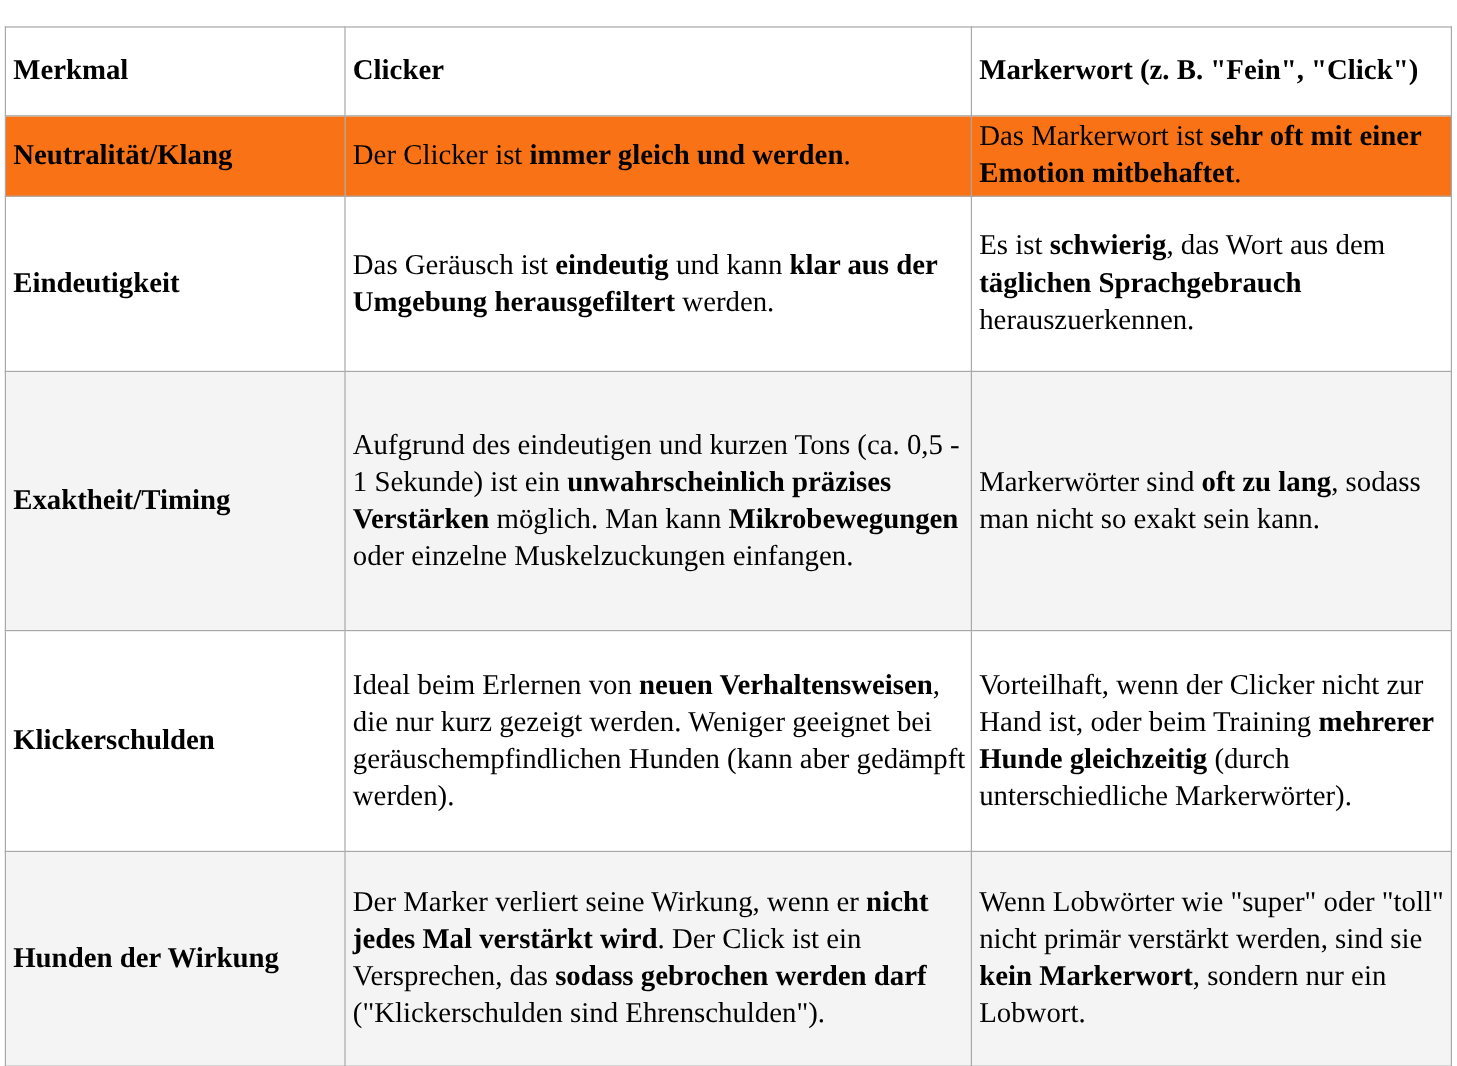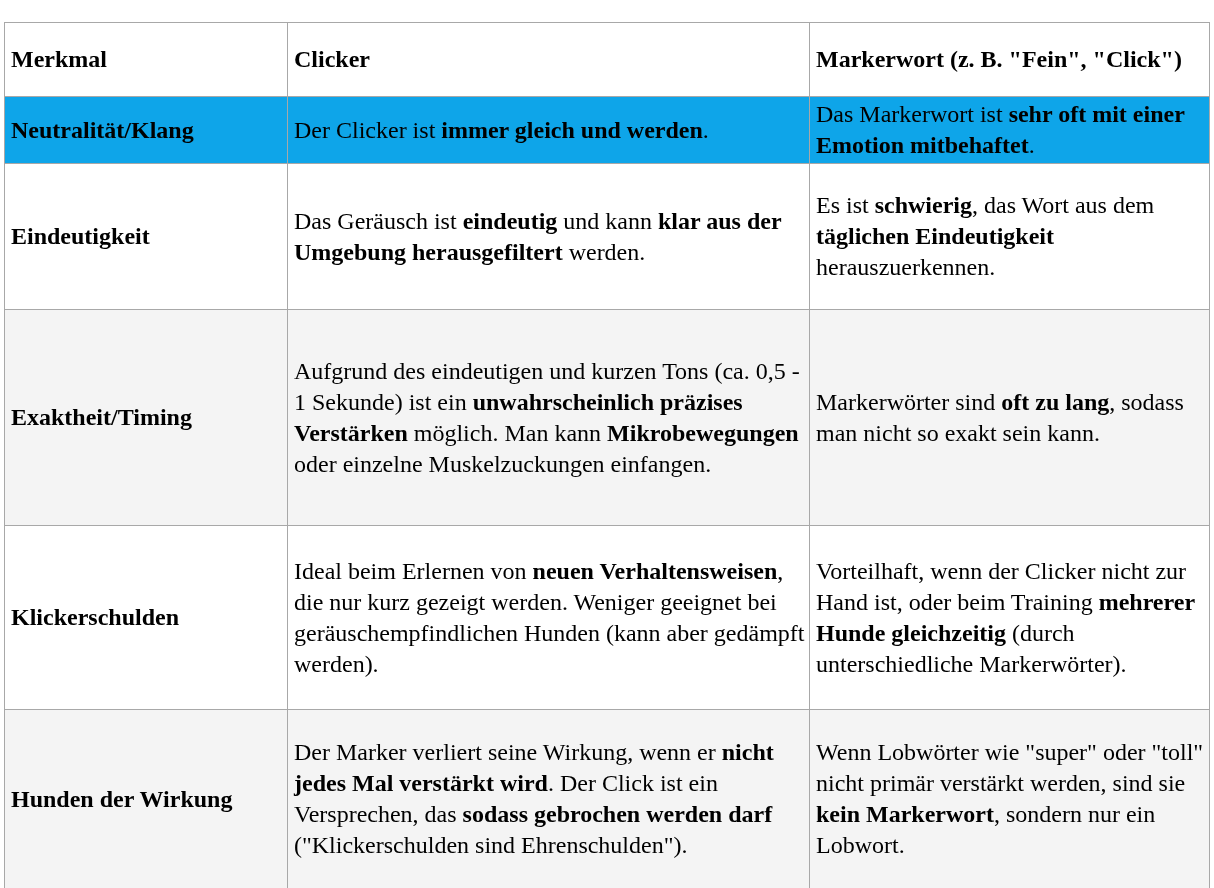--- a/index.html
+++ b/index.html
@@ -33,21 +33,21 @@
     table.cmp th, table.cmp td {
       border: 1.5px solid #a8a8a8;
       padding: 2px 4px 2px 6px;
       vertical-align: middle;
       text-align: left;
       word-wrap: break-word;
     }
     table.cmp th { font-weight: bold; }
     table.cmp td.feature { font-weight: bold; }
     tr.r-header { height: 74px; background: #ffffff; }
-    tr.r-1 { height: 58px; background: #0ea5e9; }
+    tr.r-1 { height: 58px; background: #f97316; }
     tr.r-2 { height: 146px; background: #ffffff; }
     tr.r-3 { height: 216px; background: #f4f4f4; }
     tr.r-4 { height: 184px; background: #ffffff; }
     tr.r-5 { height: 179px; background: #f4f4f4; }
     b { font-weight: bold; }
   </style>
 </head>
 <body>
 
 <div class="wrap">
@@ -66,21 +66,21 @@
     </thead>
     <tbody>
       <tr class="r-1">
         <td class="feature">Neutralität/Klang</td>
         <td>Der Clicker ist <b>immer gleich und werden</b>.</td>
         <td>Das Markerwort ist <b>sehr oft mit einer Emotion mitbehaftet</b>.</td>
       </tr>
       <tr class="r-2">
         <td class="feature">Eindeutigkeit</td>
         <td>Das Geräusch ist <b>eindeutig</b> und kann <b>klar aus der Umgebung herausgefiltert</b> werden.</td>
-        <td>Es ist <b>schwierig</b>, das Wort aus dem <b>täglichen Eindeutigkeit</b> herauszuerkennen.</td>
+        <td>Es ist <b>schwierig</b>, das Wort aus dem <b>täglichen Sprachgebrauch</b> herauszuerkennen.</td>
       </tr>
       <tr class="r-3">
         <td class="feature">Exaktheit/Timing</td>
         <td>Aufgrund des eindeutigen und kurzen Tons (ca. 0,5 - 1 Sekunde) ist ein <b>unwahrscheinlich präzises Verstärken</b> möglich. Man kann <b>Mikrobewegungen</b> oder einzelne Muskelzuckungen einfangen.</td>
         <td>Markerwörter sind <b>oft zu lang</b>, sodass man nicht so exakt sein kann.</td>
       </tr>
       <tr class="r-4">
         <td class="feature">Klickerschulden</td>
         <td>Ideal beim Erlernen von <b>neuen Verhaltensweisen</b>, die nur kurz gezeigt werden. Weniger geeignet bei geräuschempfindlichen Hunden (kann aber gedämpft werden).</td>
         <td>Vorteilhaft, wenn der Clicker nicht zur Hand ist, oder beim Training <b>mehrerer Hunde gleichzeitig</b> (durch unterschiedliche Markerwörter).</td>

